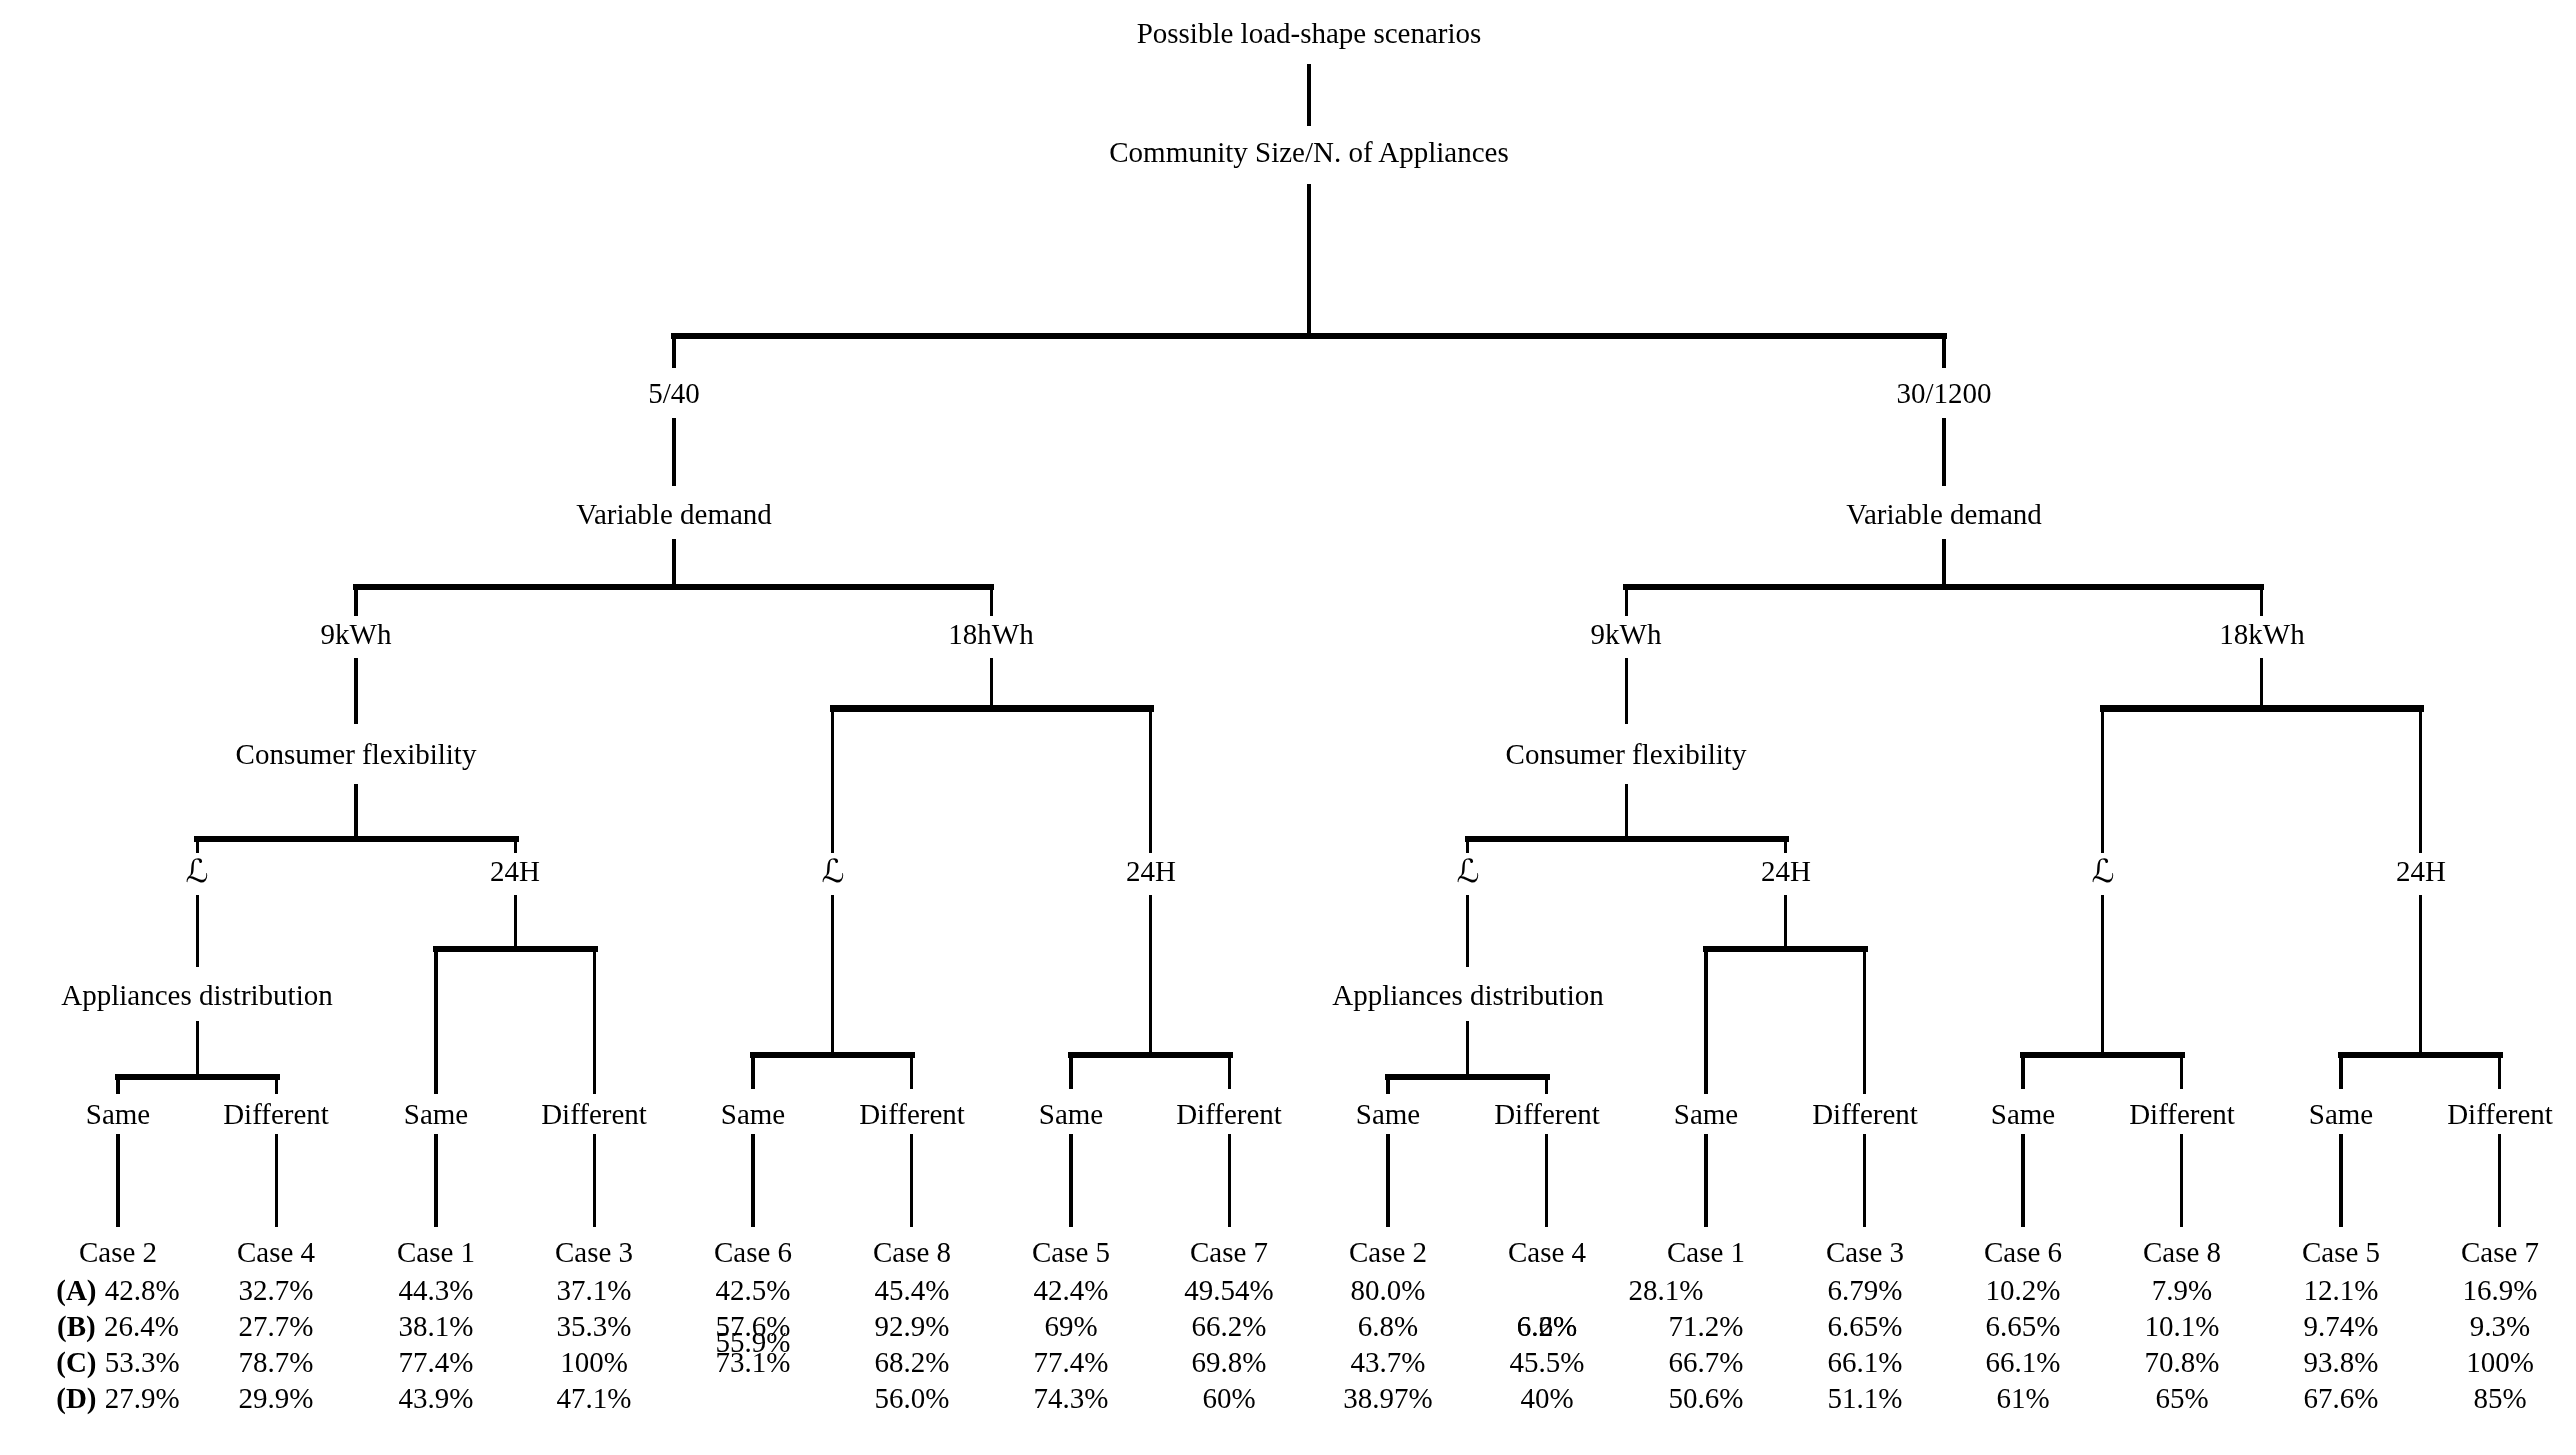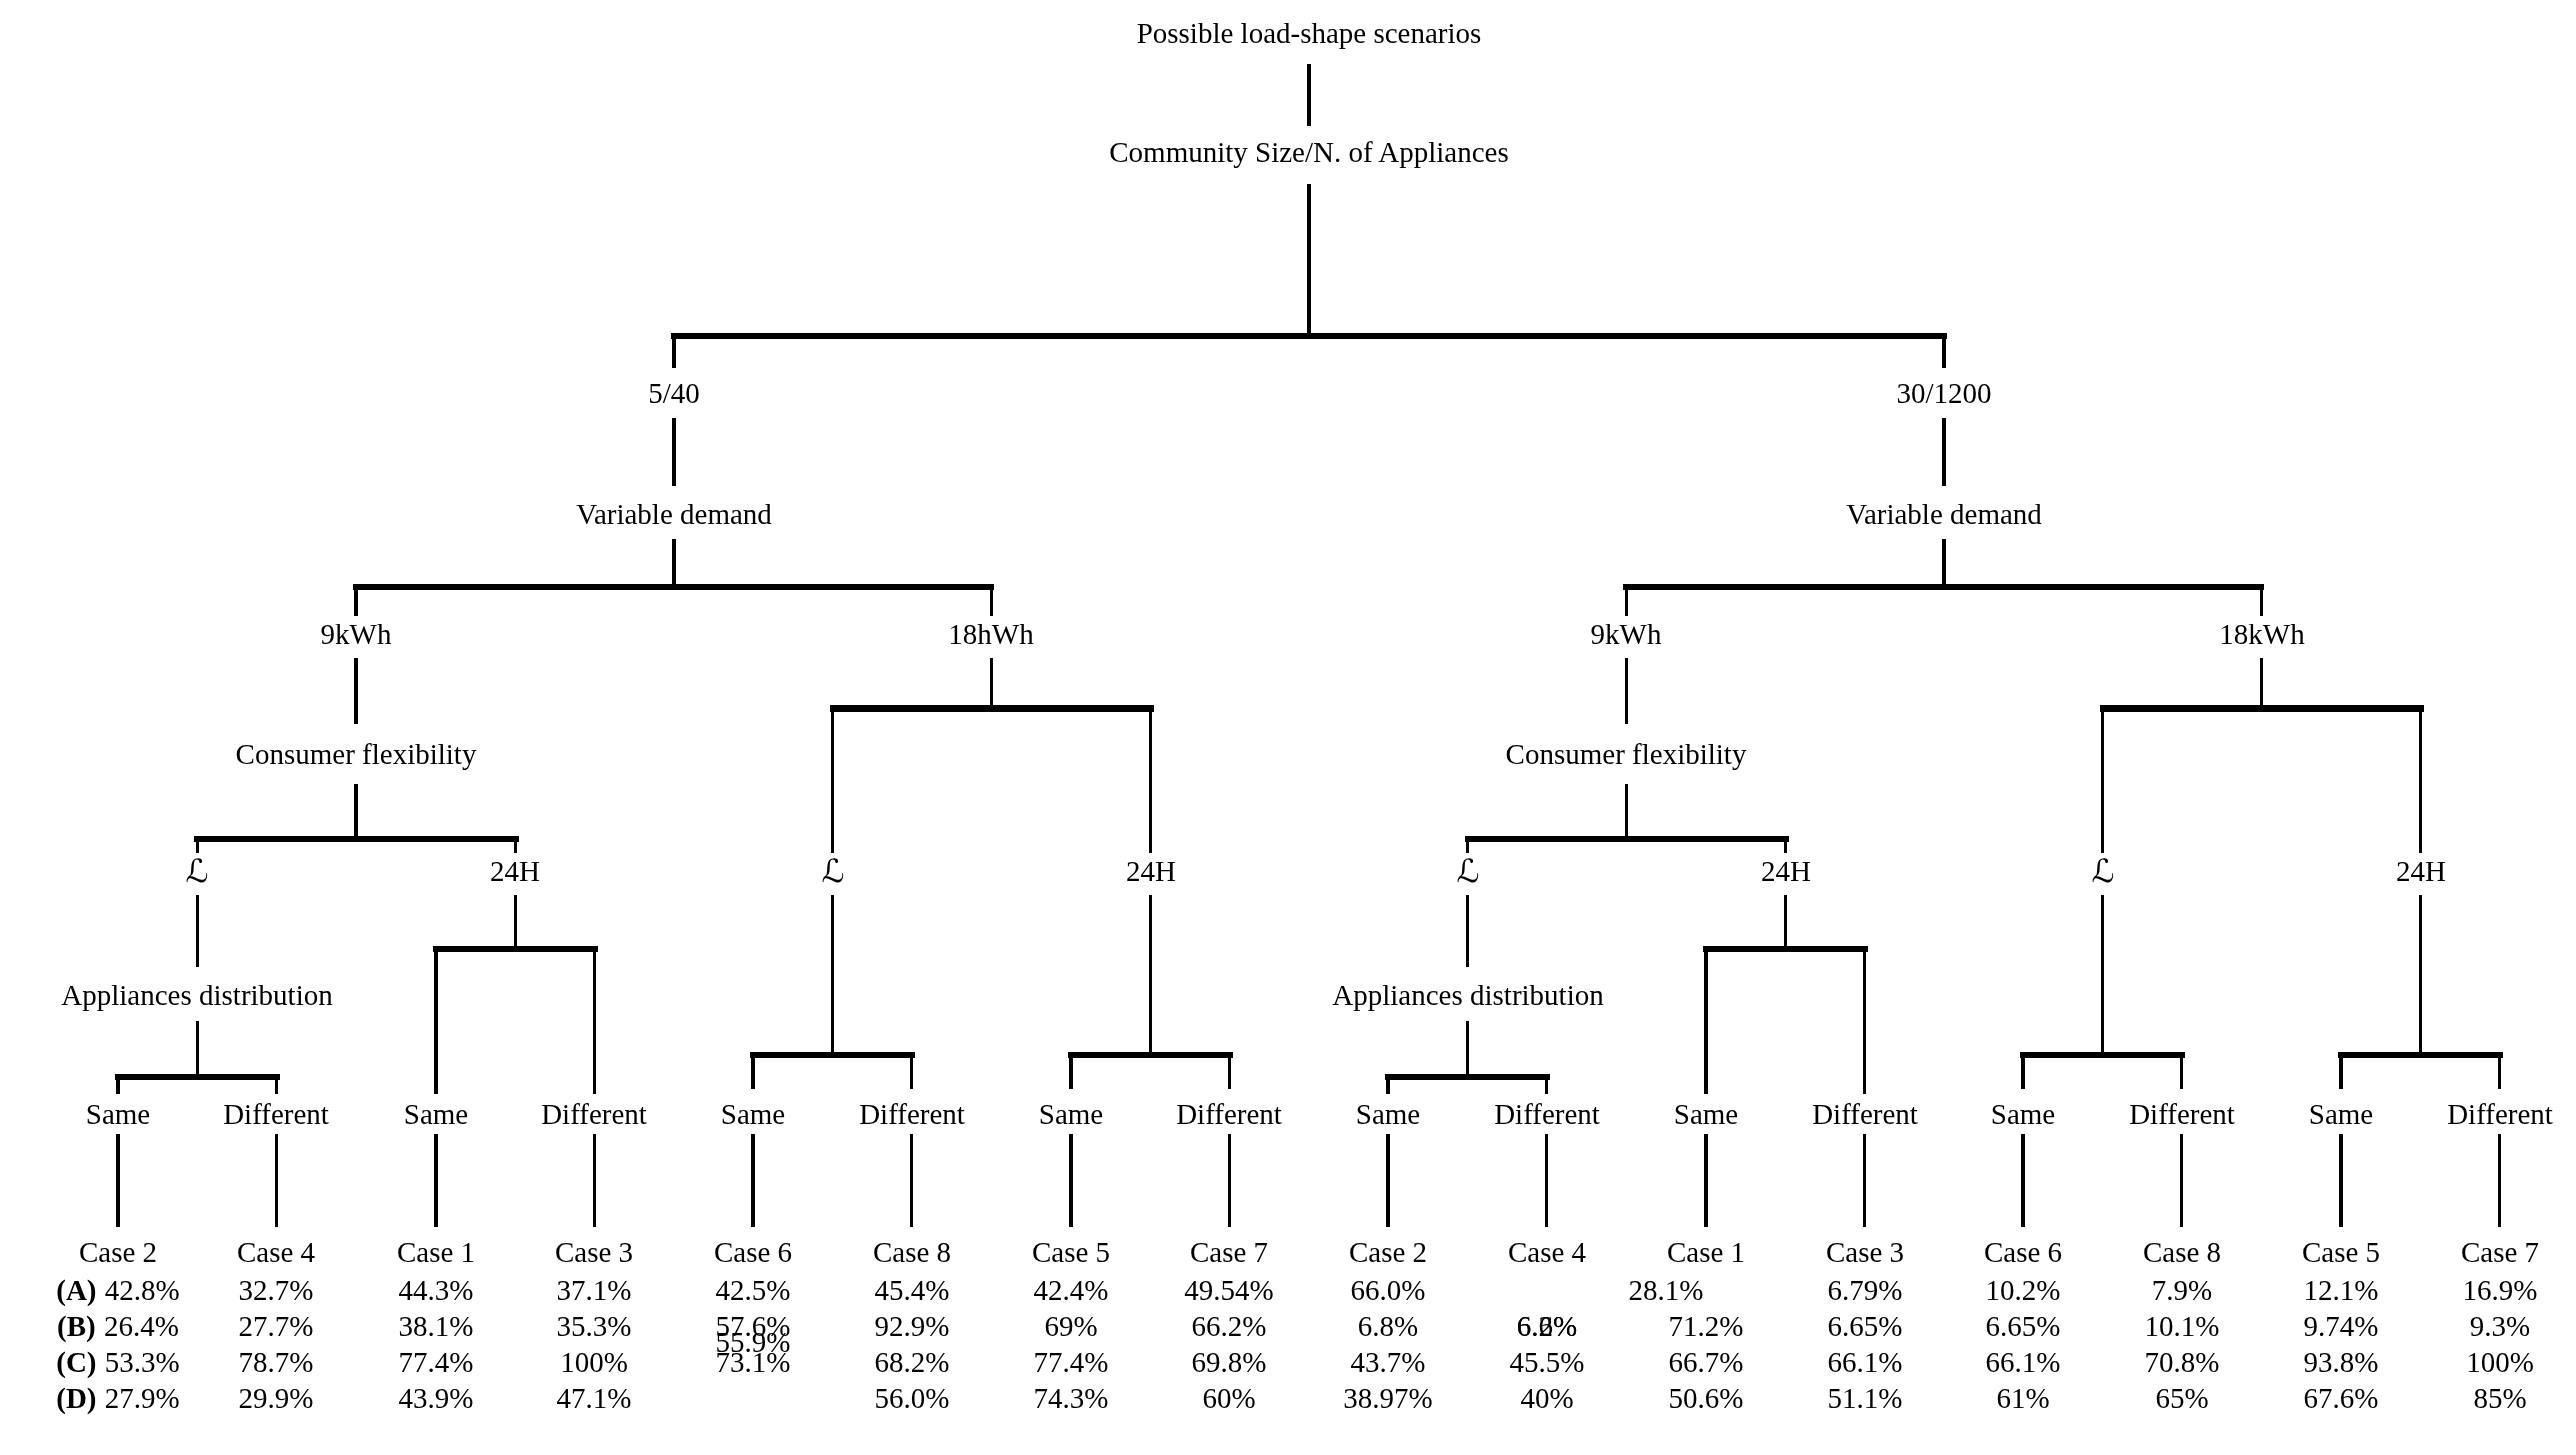--- a/index.html
+++ b/index.html
@@ -258,21 +258,21 @@
       </div>
       <div class="lbl val-line" style="left: 1229px; top: 1362px;">
         <span>69.8%</span>
       </div>
       <div class="lbl val-line" style="left: 1229px; top: 1398px;">
         <span>60%</span>
       </div>
       <div class="lbl" style="left: 1388px; top: 1114px;">Same</div>
       <div class="lbl" style="left: 1388px; top: 1252px;">Case 2</div>
       <div class="lbl val-line" style="left: 1388px; top: 1290px;">
-        <span>66.0%</span>
+        <span>80.0%</span>
       </div>
       <div class="lbl val-line" style="left: 1388px; top: 1326px;">
         <span>6.8%</span>
       </div>
       <div class="lbl val-line" style="left: 1388px; top: 1362px;">
         <span>43.7%</span>
       </div>
       <div class="lbl val-line" style="left: 1388px; top: 1398px;">
         <span>38.97%</span>
       </div>

